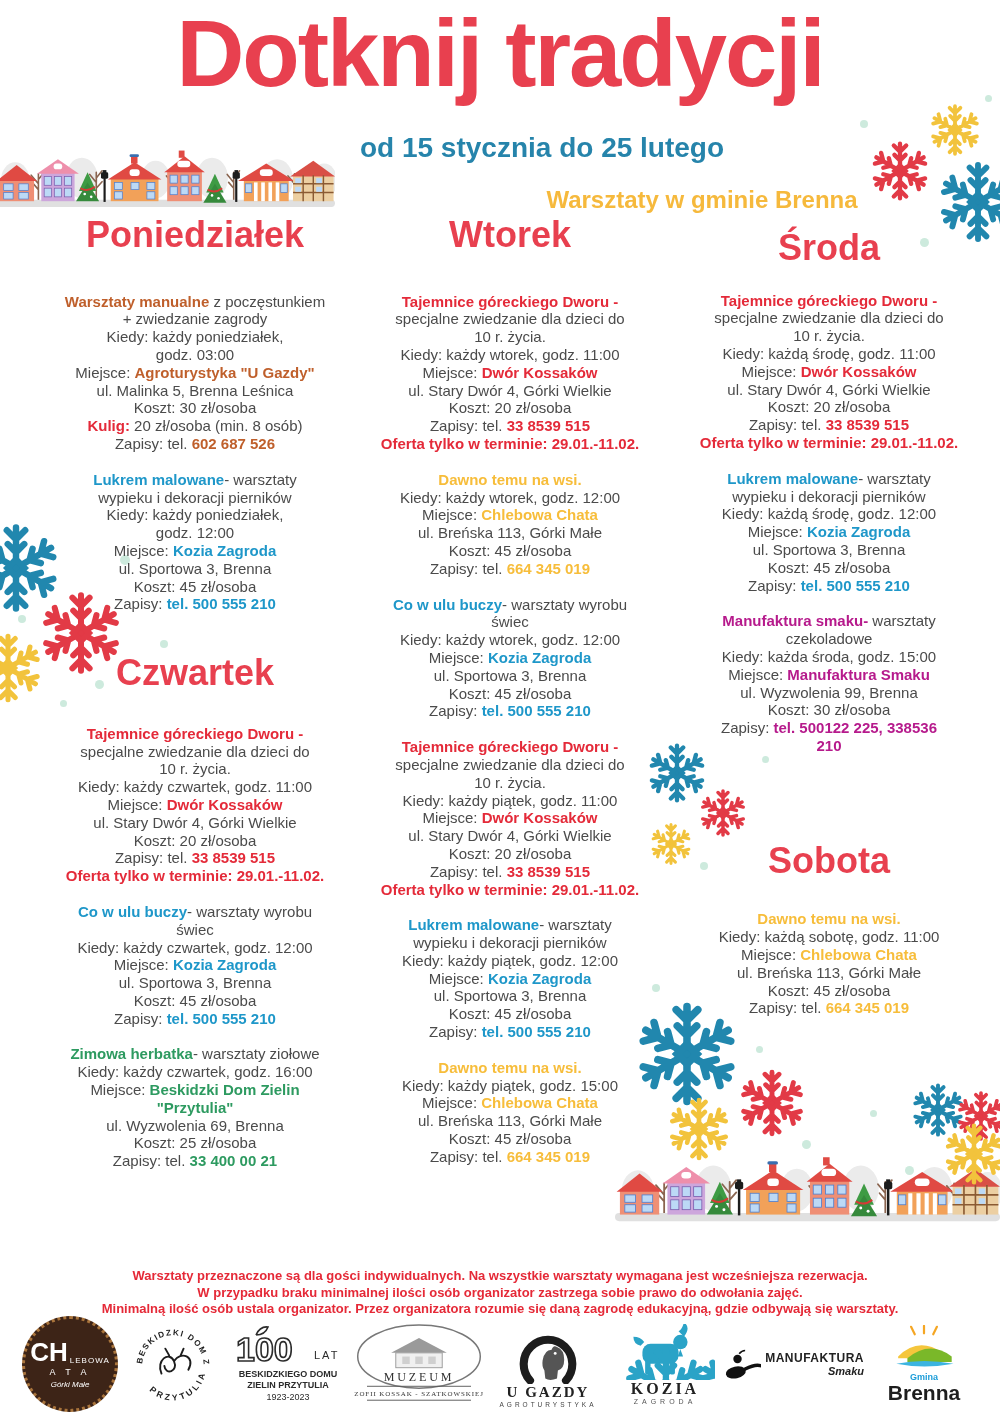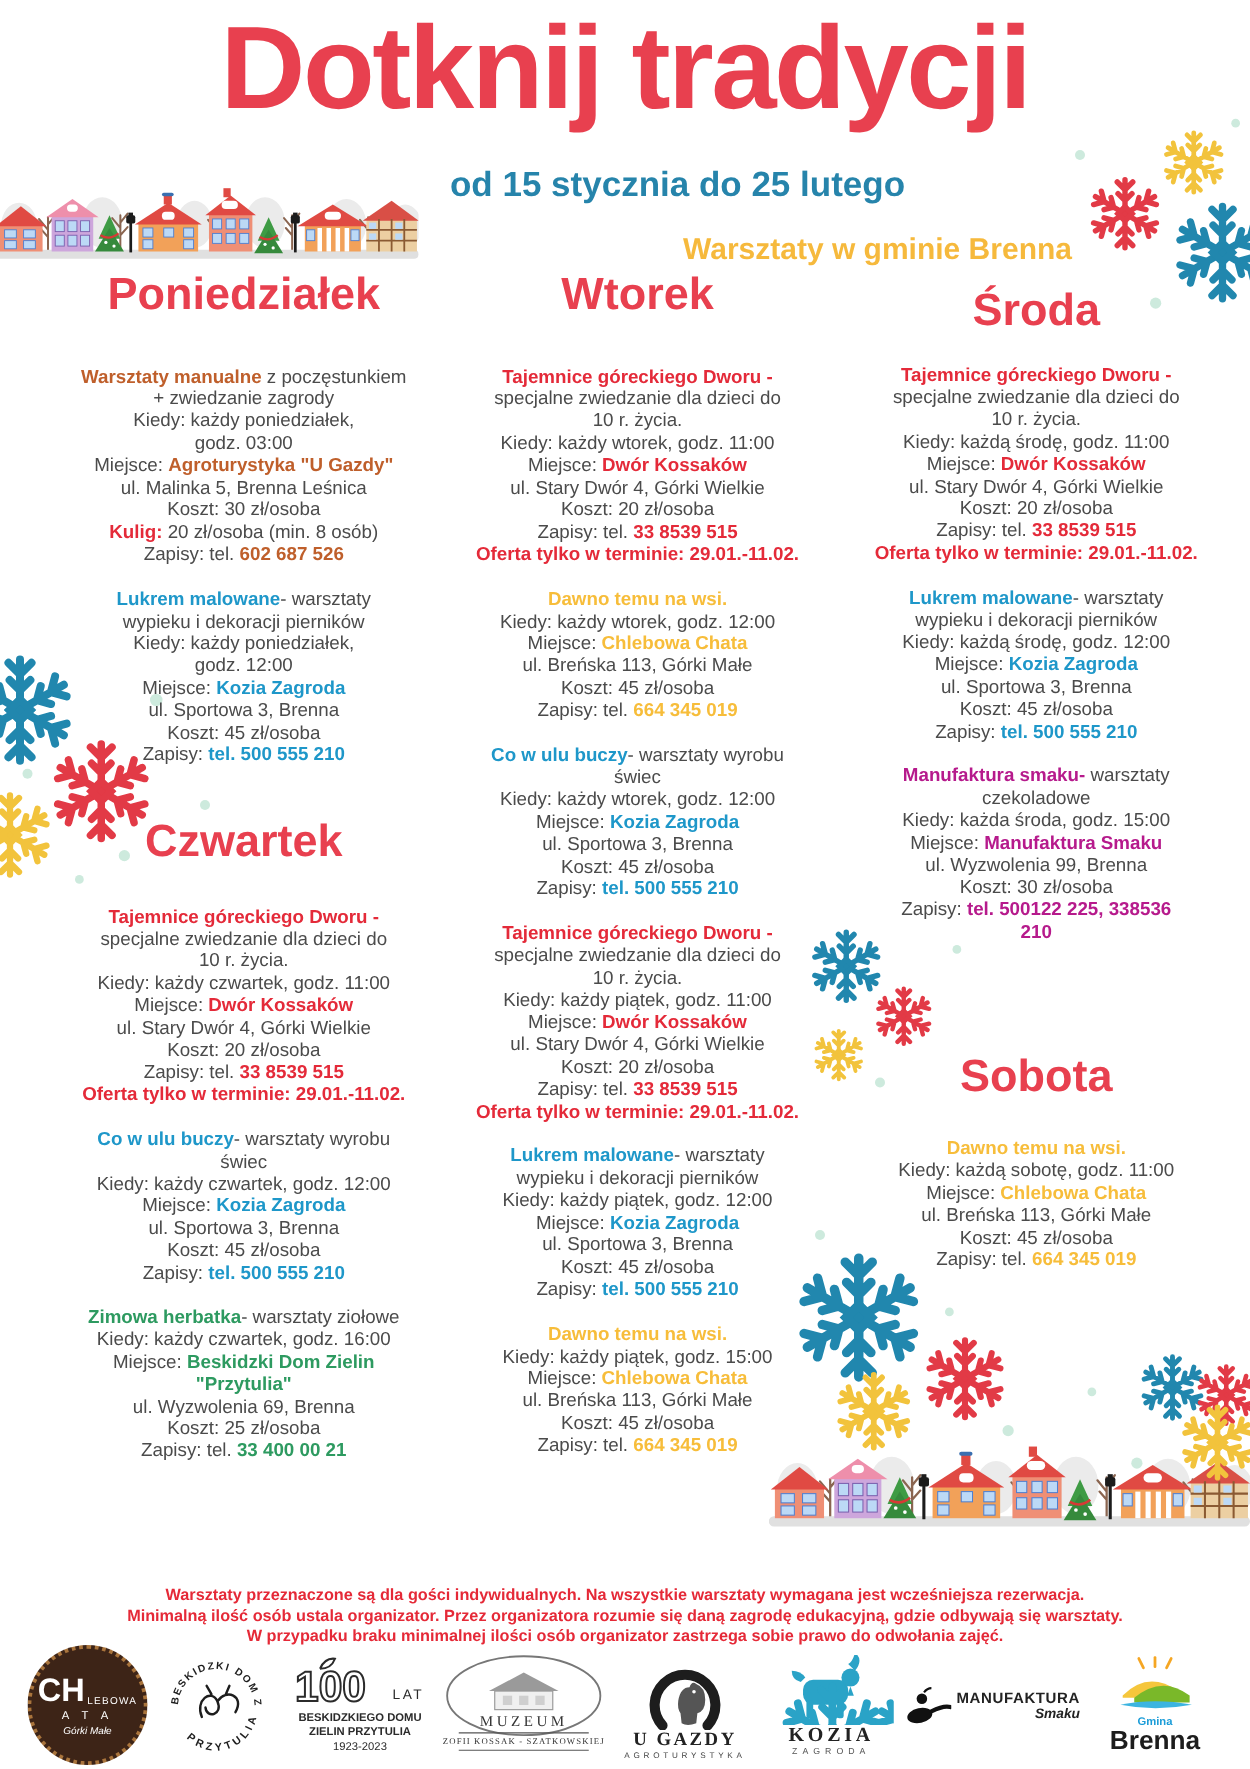--- a/index.html
+++ b/index.html
@@ -422,22 +422,22 @@
           <div class="line"><span>Miejsce: </span><span class="b" style="color: rgb(247, 189, 58);">Chlebowa Chata</span></div>
           <div class="line"><span>ul. Breńska 113, Górki Małe</span></div>
           <div class="line"><span>Koszt: 45 zł/osoba</span></div>
           <div class="line"><span>Zapisy: tel. </span><span class="b" style="color: rgb(247, 189, 58);">664 345 019</span></div>
         </div>
       </div>
   </div>
 
   <div class="footer-lines">
     <div>Warsztaty przeznaczone są dla gości indywidualnych. Na wszystkie warsztaty wymagana jest wcześniejsza rezerwacja.</div>
+    <div>W przypadku braku minimalnej ilości osób organizator zastrzega sobie prawo do odwołania zajęć.</div>
     <div>Minimalną ilość osób ustala organizator. Przez organizatora rozumie się daną zagrodę edukacyjną, gdzie odbywają się warsztaty.</div>
-    <div>W przypadku braku minimalnej ilości osób organizator zastrzega sobie prawo do odwołania zajęć.</div>
   </div>
 
   <div class="logos">
 
     <div class="logo logo-chlebowa">
       <div style="display:flex;align-items:flex-end;gap:2px">
         <span class="lc-big">CH</span>
         <span class="lc-small">LEBOWA</span>
       </div>
       <span class="lc-mid">A T A</span>

